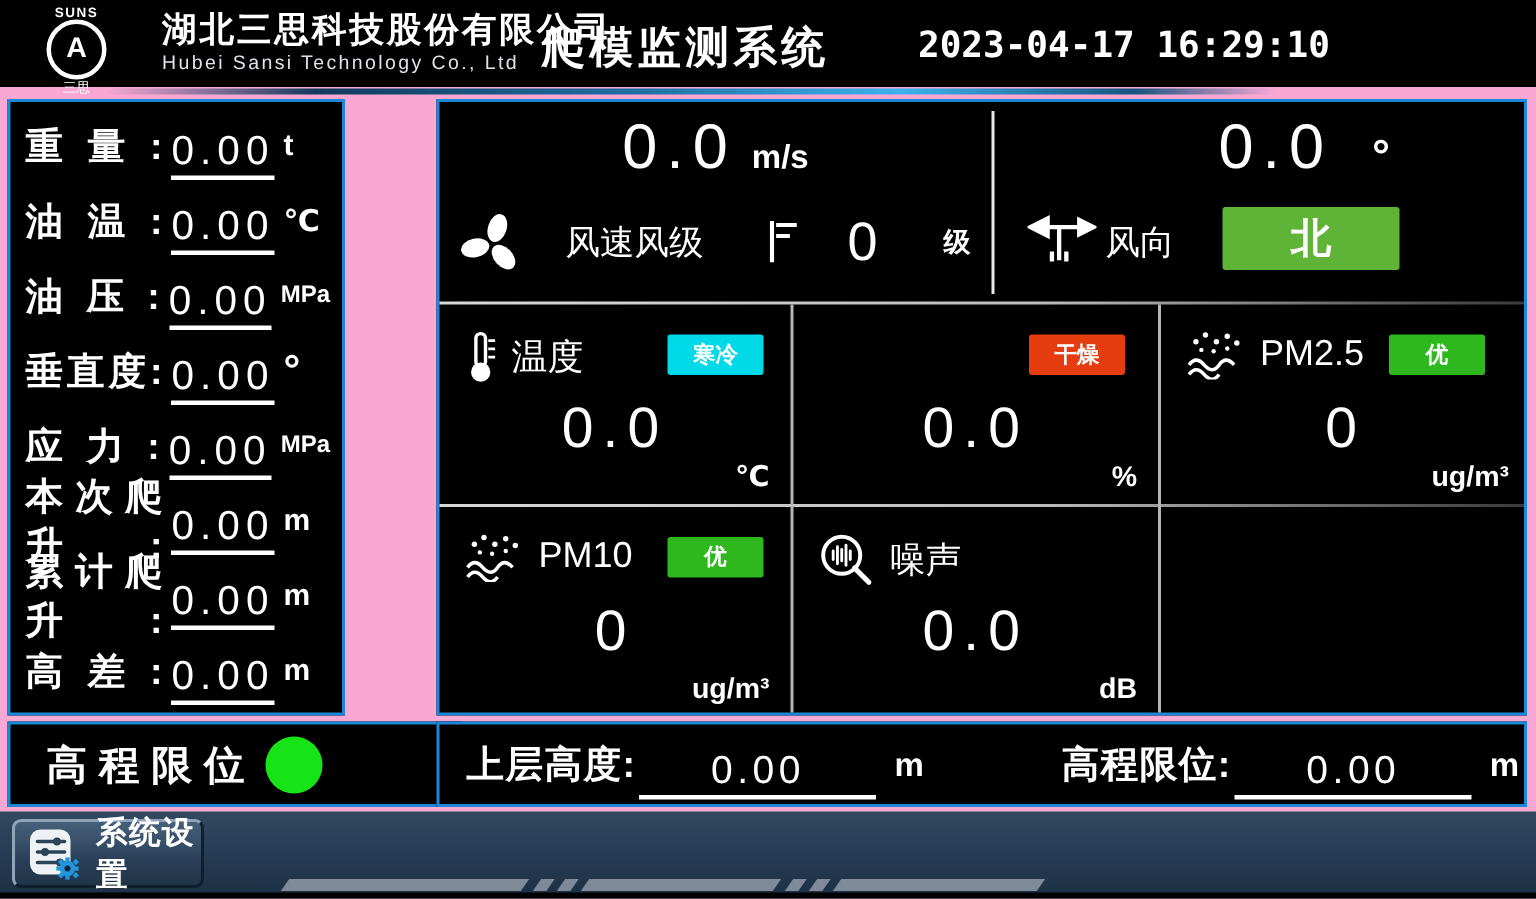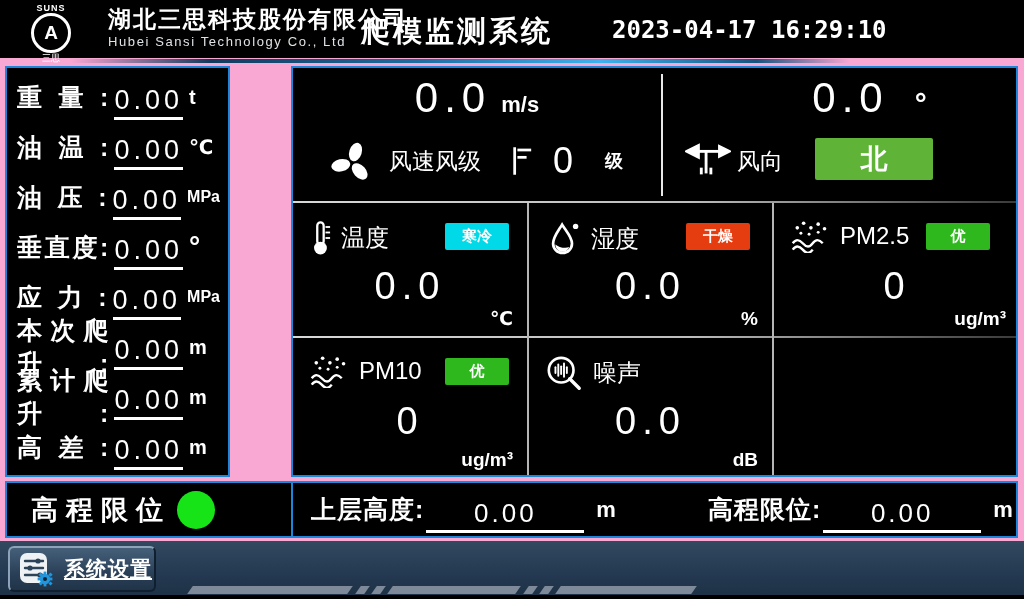--- a/index.html
+++ b/index.html
@@ -46,21 +46,21 @@
          background:linear-gradient(90deg,#d8d8d8 0%,#bdbdbd 55%,#3a3a3a 100%);}
   .wind-divider{position:absolute;left:368px;top:6px;height:122px;width:2px;background:#e8e8e8;}
 
   .wind-left{position:absolute;left:0;top:0;width:368px;height:134px;}
   .wind-right{position:absolute;left:370px;top:0;width:353px;height:134px;}
   .big-line{position:absolute;top:6px;left:0;width:100%;display:flex;justify-content:center;
             align-items:baseline;gap:10px;}
   .big-val{font-size:42px;letter-spacing:6px;}
   .big-unit{font-size:22px;font-weight:bold;}
   .deg-unit{font-size:30px;font-weight:bold;position:relative;top:2px;}
-  .wind-info{position:absolute;top:72px;left:0;width:100%;display:flex;align-items:center;justify-content:center;gap:16px;}
+  .wind-info{position:absolute;top:72px;left:0;width:100%;display:flex;align-items:center;justify-content:center;gap:28px;}
   .wind-label{font-size:23px;}
   .wind-level-val{font-size:36px;letter-spacing:2px;margin:0 4px;}
   .wind-level-unit{font-size:18px;font-weight:bold;margin-left:10px;}
   .dir-info{position:absolute;top:70px;left:0;width:100%;}
   .dir-icon{position:absolute;left:22px;top:2px;}
   .dir-label{position:absolute;left:74px;top:8px;font-size:23px;}
   .dir-badge{position:absolute;left:152px;top:0px;width:118px;height:42px;border-radius:2px;
              display:flex;align-items:center;justify-content:center;font-size:27px;font-weight:bold;}
 
   .cell{position:absolute;box-sizing:border-box;}
@@ -76,25 +76,25 @@
   .hgroup{display:flex;align-items:center;}
   .hlabel{font-size:25px;font-weight:bold;letter-spacing:1px;}
   .hval{width:158px;text-align:center;font-size:26px;letter-spacing:3px;border-bottom:3px solid #fff;
         margin:12px 4px 0 2px;padding-bottom:1px;}
   .hunit{font-size:22px;font-weight:bold;margin-left:8px;}
 
   
   .footer{position:absolute;left:0;top:541px;width:1024px;height:58px;
           background:linear-gradient(180deg,#324960 0%,#243a52 55%,#1d3044 100%);}
   .footer::after{content:"";position:absolute;left:0;bottom:0;width:100%;height:4px;background:#000;}
-  .settings-btn{position:absolute;left:8px;top:5px;width:148px;height:46px;border-radius:6px;
+  .settings-btn{position:absolute;left:8px;top:5px;width:128px;height:46px;border-radius:6px;
           background:linear-gradient(180deg,#46607a 0%,#2a4058 60%,#203448 100%);
           border-top:2px solid #8ea3b8;border-left:2px solid #8ea3b8;
           border-right:2px solid #101f30;border-bottom:2px solid #101f30;
-          box-sizing:border-box;display:flex;align-items:center;gap:10px;padding-left:8px;cursor:pointer;text-decoration:underline;}
+          box-sizing:border-box;display:flex;align-items:center;gap:10px;padding-left:8px;cursor:pointer;}
   .settings-label{font-size:21px;font-weight:bold;letter-spacing:1px;}
   .stripe{position:absolute;left:190px;bottom:5px;height:8px;display:flex;}
   .stripe .seg,.stripe .slash{background:#7e8a99;transform:skewX(-35deg);height:8px;}
   .stripe .seg{margin-right:8px;}
   .stripe .slash{width:9px;margin-right:7px;}
   .seg-a{width:160px;} .seg-b{width:128px;} .seg-c{width:136px;margin-right:0!important;}
 
   .icon{display:inline-block;line-height:0;}
 </style>
 </head>
@@ -241,30 +241,20 @@
           </svg>
         </span>
         <span class="cell-name">温度</span>
       </div>
       <span class="cell-badge" style="right: 18px; background: rgb(0, 217, 232);">寒冷</span>
       <div class="cell-val">0.0</div>
       <span class="cell-unit">℃</span>
     </div>
 
     <div class="cell" style="left:236px;top:135px;width:243px;height:133px;">
-      <div class="cell-head">
-        <span class="icon">
-          <svg width="36" height="40" viewBox="0 0 40 44">
-            <path d="M19 6 C14 14 9 20 9 27 a10.5 10.5 0 0 0 21 0 C30 20 24 14 19 6 Z" fill="none" stroke="#fff" stroke-width="3"></path>
-            <path d="M11.5 28 a8 8 0 0 0 15.5 3 C22 33 15 31 11.5 28 Z" fill="#fff"></path>
-            <circle cx="34" cy="8" r="3" fill="#fff"></circle>
-          </svg>
-        </span>
-        <span class="cell-name">湿度</span>
-      </div>
       <span class="cell-badge" style="right: 22px; background: rgb(229, 60, 16);">干燥</span>
       <div class="cell-val">0.0</div>
       <span class="cell-unit">%</span>
     </div>
 
     <div class="cell" style="left:481px;top:135px;width:246px;height:133px;">
       <div class="cell-head">
         <span class="icon">
           <svg width="40" height="34" viewBox="0 0 44 36">
             <g fill="#fff">

